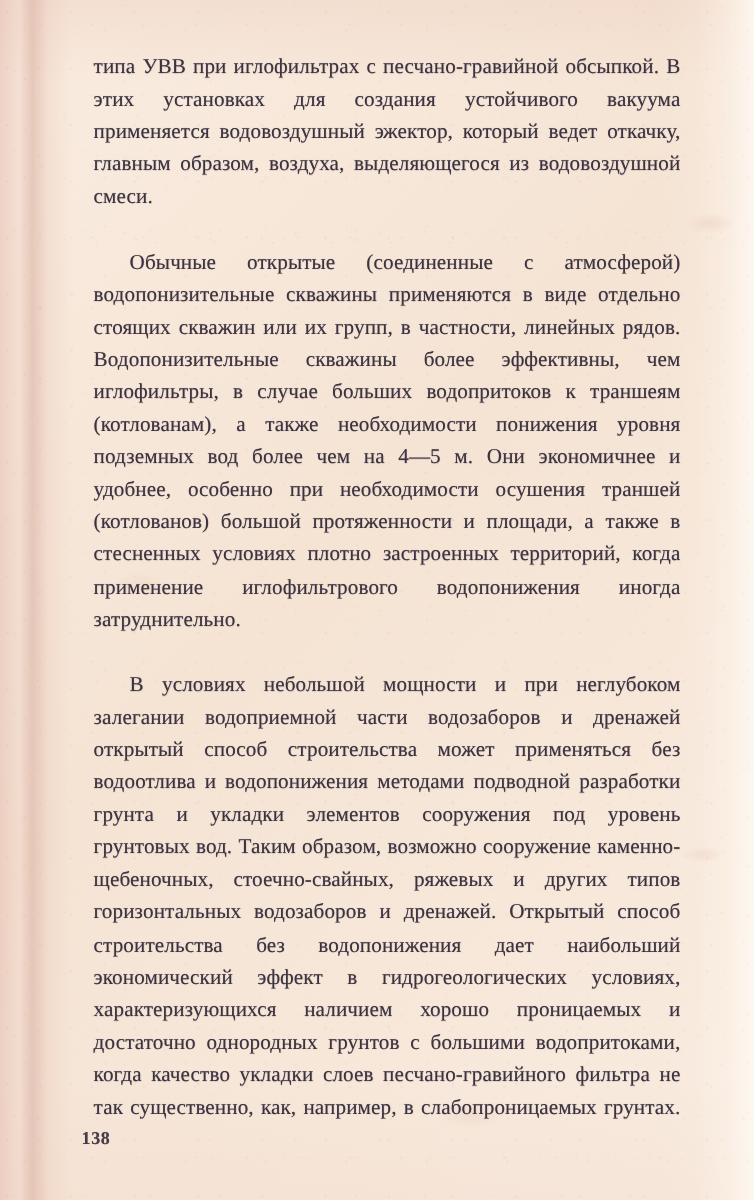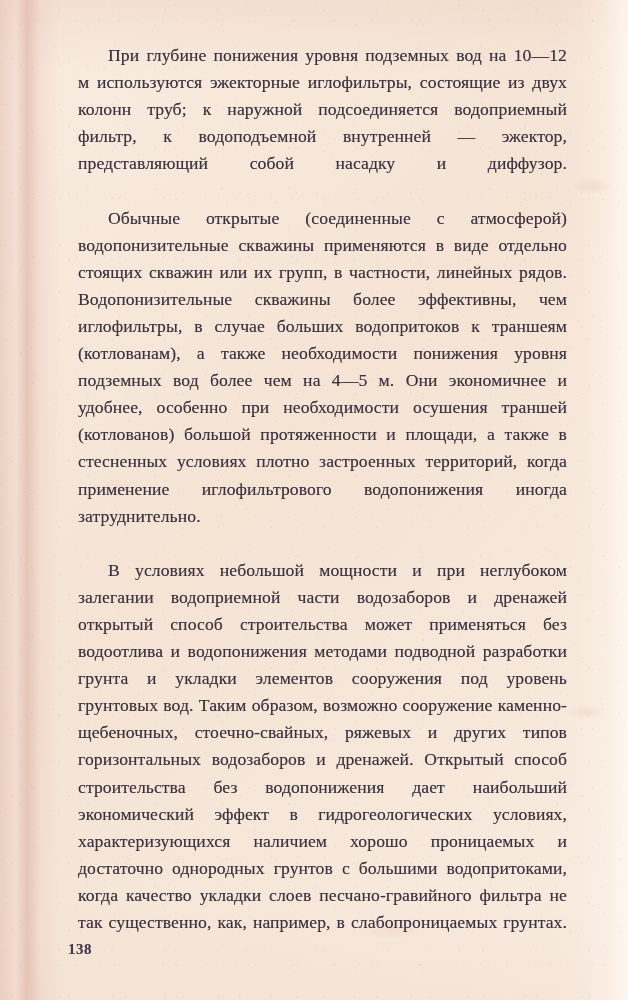--- a/index.html
+++ b/index.html
@@ -124,21 +124,21 @@
 </style>
 </head>
 <body>
 
 <div class="scan-page">
 
   <div class="grain"></div>
   <div class="blotches"></div>
 
   <div class="text-block">
-    <p class="para">При глубине понижения уровня подземных вод на 10—12 м используются эжекторные иглофильтры, состоящие из двух колонн труб; к наружной подсоединяется водоприемный фильтр, к водоподъемной внутренней — эжектор, представляющий собой насадку и диффузор.</p>
+    <p class="para first">типа УВВ при иглофильтрах с песчано-гравийной обсыпкой. В этих установках для создания устойчивого вакуума применяется водовоздушный эжектор, который ведет откачку, главным образом, воздуха, выделяющегося из водовоздушной смеси.</p>
     <p class="para">Обычные открытые (соединенные с атмосферой) водопонизительные скважины применяются в виде отдельно стоящих скважин или их групп, в частности, линейных рядов. Водопонизительные скважины более эффективны, чем иглофильтры, в случае больших водопритоков к траншеям (котлованам), а также необходимости понижения уровня подземных вод более чем на 4—5 м. Они экономичнее и удобнее, особенно при необходимости осушения траншей (котлованов) большой протяженности и площади, а также в стесненных условиях плотно застроенных территорий, когда применение иглофильтрового водопонижения иногда затруднительно.</p>
     <p class="para">В условиях небольшой мощности и при неглубоком залегании водоприемной части водозаборов и дренажей открытый способ строительства может применяться без водоотлива и водопонижения методами подводной разработки грунта и укладки элементов сооружения под уровень грунтовых вод. Таким образом, возможно сооружение каменно-щебеночных, стоечно-свайных, ряжевых и других типов горизонтальных водозаборов и дренажей. Открытый способ строительства без водопонижения дает наибольший экономический эффект в гидрогеологических условиях, характеризующихся наличием хорошо проницаемых и достаточно однородных грунтов с большими водопритоками, когда качество укладки слоев песчано-гравийного фильтра не так существенно, как, например, в слабопроницаемых грунтах.</p>
 
   </div>
 
   <div class="folio">138</div>
 
 </div>
 
 </body></html>

